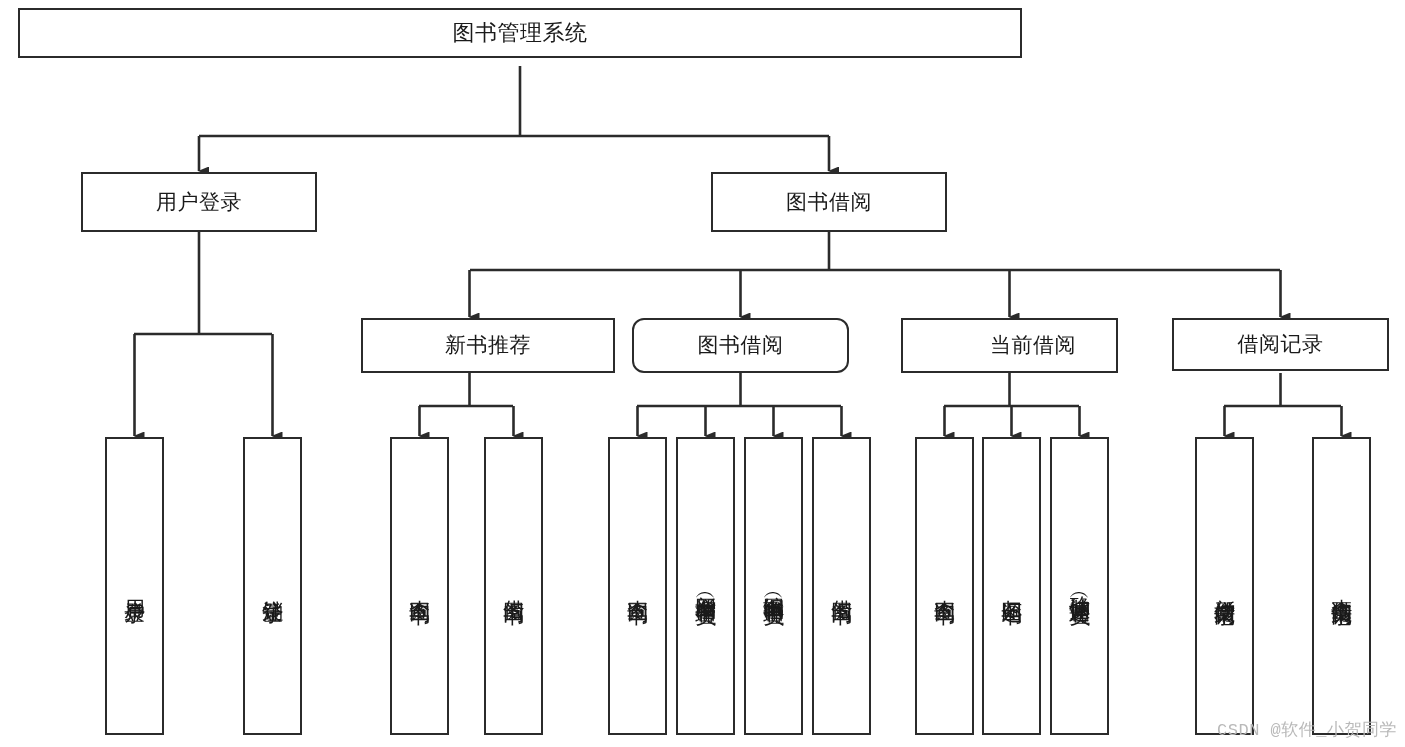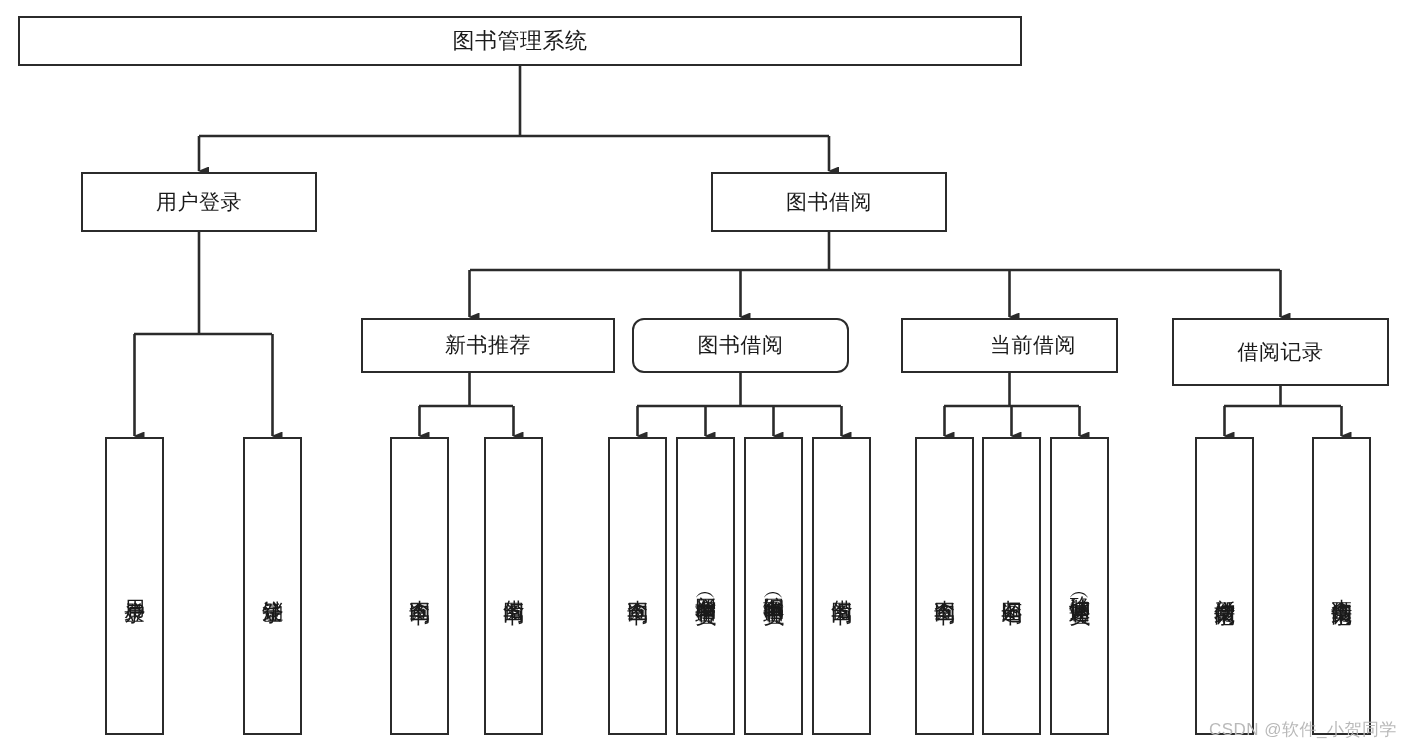--- a/index.html
+++ b/index.html
@@ -55,20 +55,21 @@
   .node.root .node-label { font-size: 22px; }
   .watermark {
     position: absolute;
     right: 8px;
     bottom: 6px;
     font-size: 17px;
     color: #b9b9b9;
     white-space: nowrap;
     letter-spacing: 0.5px;
     pointer-events: none;
+    font-family: Liberation Mono, monospace;
   }
 </style>
 </head>
 <body>
 
 <div id="diagram-root">
 
   <svg class="edges" viewBox="0 0 1405 747" width="1405" height="747" xmlns="http://www.w3.org/2000/svg">
     <defs>
       <marker id="arrowhead" markerWidth="9" markerHeight="11" refX="4.5" refY="10" orient="auto" markerUnits="userSpaceOnUse">
@@ -106,39 +107,39 @@
         <line x1="841.5" y1="406" x2="841.5" y2="436" marker-end="url(#arrowhead)"></line>
         <line x1="944.5" y1="406" x2="944.5" y2="436" marker-end="url(#arrowhead)"></line>
         <line x1="1011.5" y1="406" x2="1011.5" y2="436" marker-end="url(#arrowhead)"></line>
         <line x1="1079.5" y1="406" x2="1079.5" y2="436" marker-end="url(#arrowhead)"></line>
         <line x1="1224.5" y1="406" x2="1224.5" y2="436" marker-end="url(#arrowhead)"></line>
         <line x1="1341.5" y1="406" x2="1341.5" y2="436" marker-end="url(#arrowhead)"></line>
       </g>
   </svg>
 
   <div id="node-layer">
-      <div class="node horizontal root" style="left: 18px; top: 16px; width: 1004px; height: 50px;">
+      <div class="node horizontal root" style="left: 18px; top: 8px; width: 1004px; height: 50px;">
         <span class="node-label">图书管理系统</span>
       </div>
       <div class="node horizontal" style="left: 81px; top: 172px; width: 236px; height: 60px;">
         <span class="node-label">用户登录</span>
       </div>
       <div class="node horizontal" style="left: 711px; top: 172px; width: 236px; height: 60px;">
         <span class="node-label">图书借阅</span>
       </div>
       <div class="node horizontal" style="left: 361px; top: 318px; width: 254px; height: 55px;">
         <span class="node-label">新书推荐</span>
       </div>
       <div class="node horizontal" style="left: 632px; top: 318px; width: 217px; height: 55px; border-radius: 12px;">
         <span class="node-label">图书借阅</span>
       </div>
       <div class="node horizontal" style="left: 901px; top: 318px; width: 217px; height: 55px; padding-left: 47px;">
         <span class="node-label">当前借阅</span>
       </div>
-      <div class="node horizontal" style="left: 1172px; top: 318px; width: 217px; height: 68px;">
+      <div class="node horizontal" style="left: 1172px; top: 318px; width: 217px; height: 53px;">
         <span class="node-label">借阅记录</span>
       </div>
       <div class="node vertical" style="left: 105px; top: 437px; width: 59px; height: 298px;">
         <span class="node-label">用户登录</span>
       </div>
       <div class="node vertical" style="left: 243px; top: 437px; width: 59px; height: 298px;">
         <span class="node-label">注销登录</span>
       </div>
       <div class="node vertical" style="left: 390px; top: 437px; width: 59px; height: 298px;">
         <span class="node-label">查询图书</span>

